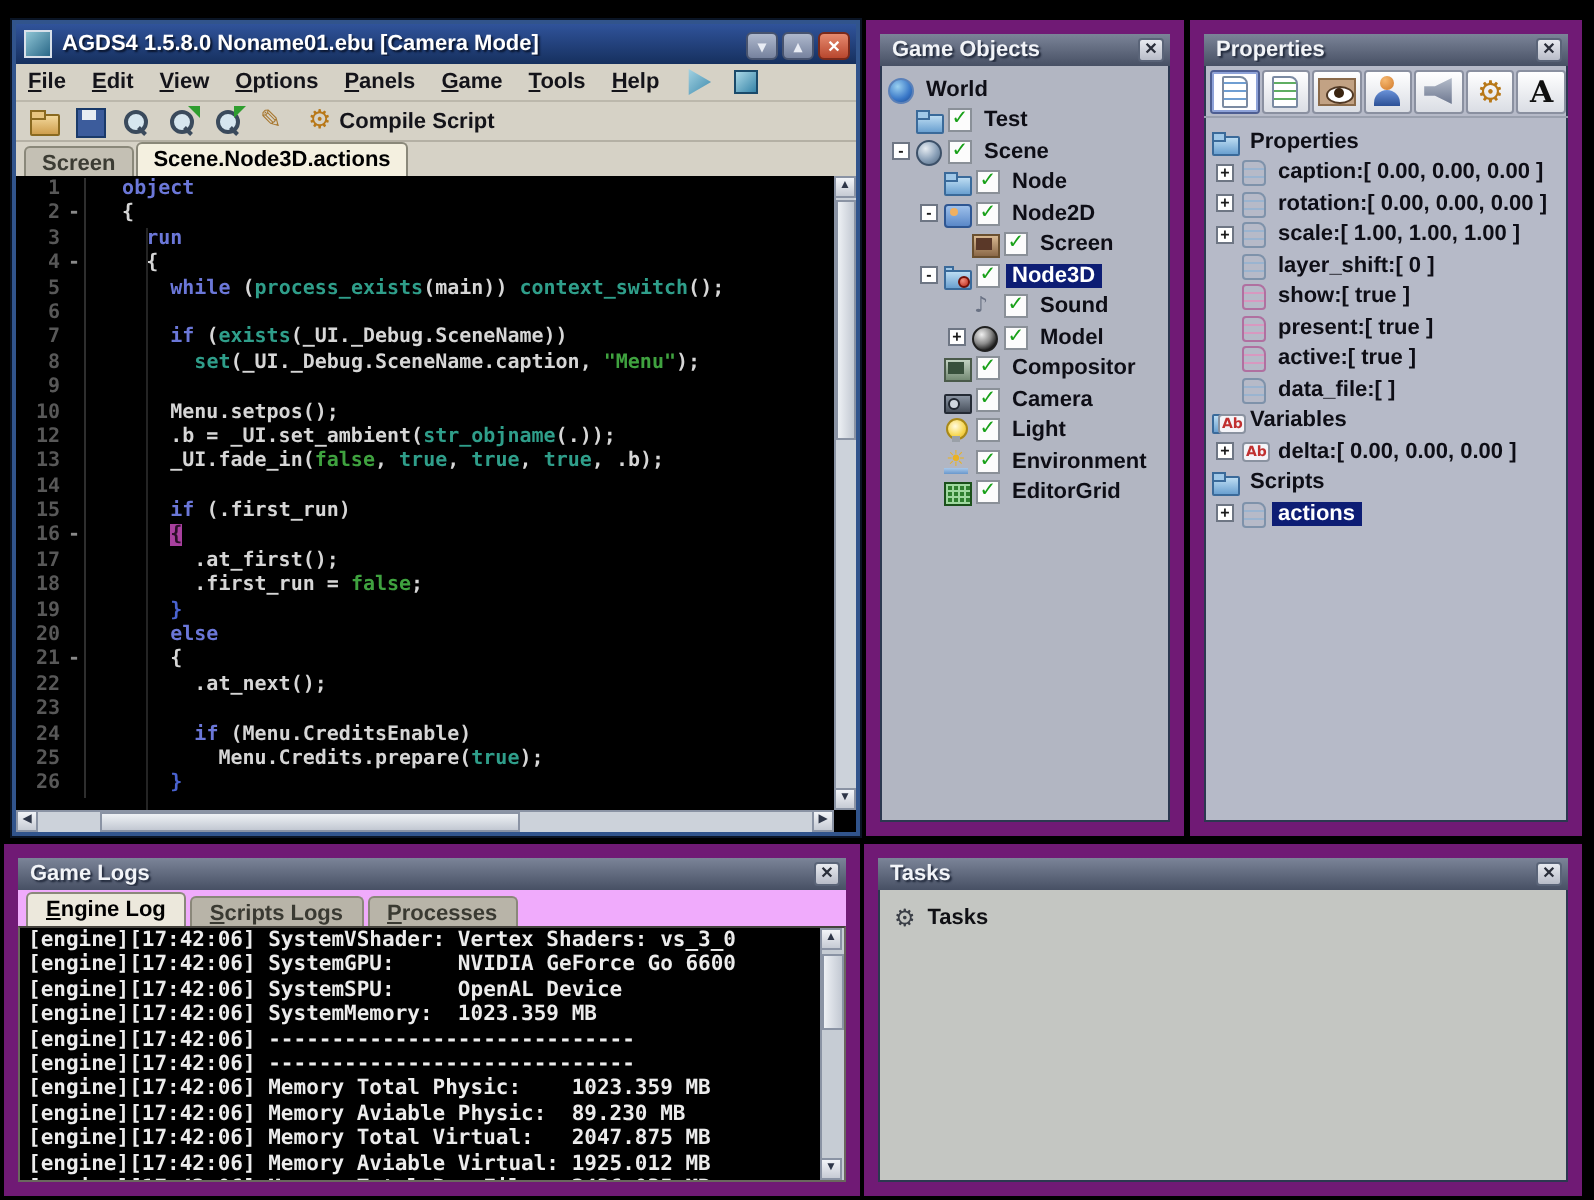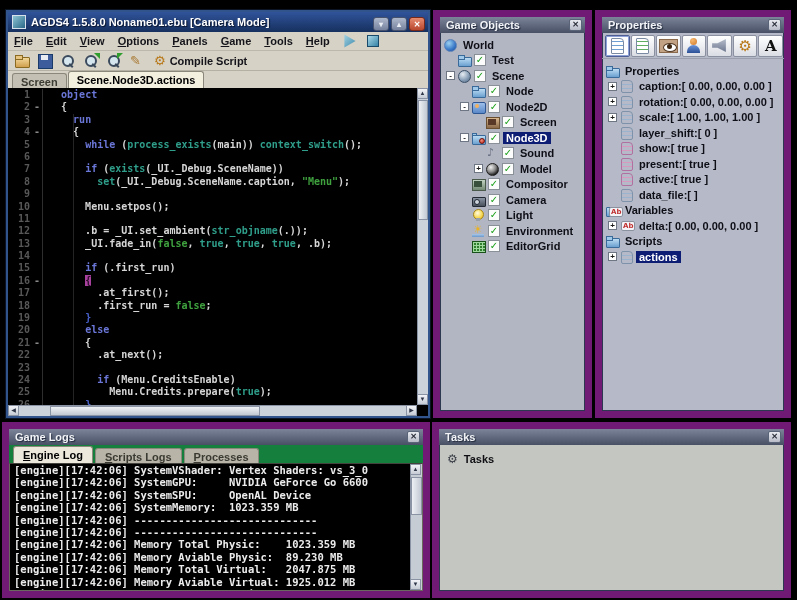--- a/index.html
+++ b/index.html
@@ -120,21 +120,21 @@
   .pi-eye::after { content:""; position:absolute; left:7px; top:4px; width:5px; height:5px; border-radius:50%; background:#3a2410; }
   .pi-person { width:16px; height:16px; position:relative; }
   .pi-person::before { content:""; position:absolute; left:4px; top:0; width:7px; height:7px; border-radius:50%; background:radial-gradient(circle at 35% 30%, #f6b870, #d07828); }
   .pi-person::after { content:""; position:absolute; left:1px; top:7px; width:13px; height:8px; border-radius:7px 7px 0 0; background:linear-gradient(#6a92d8,#2c5096); }
   .pi-speaker { width:15px; height:13px; background:linear-gradient(#b4bcca,#6e7890); clip-path:polygon(0 32%, 36% 32%, 92% 0%, 92% 100%, 36% 68%, 0 68%); }
   .pi-gears { font-size:15px; color:#b87818; line-height:16px; }
   .pi-letter-a { font-family:"DejaVu Serif", serif; font-size:15px; font-weight:bold; color:#101010; line-height:16px; }
 
   
   #game-logs { left:2px; top:422px; width:428px; height:176px; background:#cfccc2; }
-  .ltabs { height:18px; flex:none; display:flex; align-items:flex-end; padding-left:4px; background:#15803d; }
+  .ltabs { height:18px; flex:none; display:flex; align-items:flex-end; padding-left:4px; background:#f0abfc; }
   .ltab { font-size:11px; font-weight:bold; padding:2px 9px 1px; border:1px solid #8a887a; border-bottom:none; border-radius:3px 3px 0 0; margin-right:2px; white-space:nowrap; }
   .ltab.active { background:#ece8dc; color:#000; height:17px; position:relative; z-index:2; }
   .ltab.inactive { background:#b8b4a8; color:#3a3a32; height:15px; }
   .console { flex:1; background:#000; border:1px solid #6a675e; border-top:1px solid #44423c; position:relative; overflow:hidden; }
   .logline { font-family:"DejaVu Sans Mono", monospace; font-size:10.5px; font-weight:bold; color:#ececec; height:12.4px; line-height:12.4px; white-space:pre; padding-left:4px; }
   .cvscroll { position:absolute; right:0; top:0; bottom:0; width:12px; background:#c6ccd4; border-left:1px solid #8a93a4; }
   .cvthumb { position:absolute; left:0; top:13px; width:11px; height:38px; background:linear-gradient(90deg,#eef1f5,#c2c8d2); border:1px solid #8a93a4; }
 
   
   #tasks { left:432px; top:422px; width:359px; height:176px; background:#c4c6c2; }
@@ -190,21 +190,20 @@
           <div class="cl"><span class="ln">1</span><span class="fd"></span><span class="ct"><span class="tk-pl">  </span><span class="tk-kw">object</span></span></div>
           <div class="cl"><span class="ln">2</span><span class="fd">-</span><span class="ct"><span class="tk-pl">  {</span></span></div>
           <div class="cl"><span class="ln">3</span><span class="fd"></span><span class="ct"><span class="tk-pl">    </span><span class="tk-kw">run</span></span></div>
           <div class="cl"><span class="ln">4</span><span class="fd">-</span><span class="ct"><span class="tk-pl">    {</span></span></div>
           <div class="cl"><span class="ln">5</span><span class="fd"></span><span class="ct"><span class="tk-pl">      </span><span class="tk-kw">while</span><span class="tk-pl"> (</span><span class="tk-fn">process_exists</span><span class="tk-pl">(main)) </span><span class="tk-fn">context_switch</span><span class="tk-pl">();</span></span></div>
           <div class="cl"><span class="ln">6</span><span class="fd"></span><span class="ct"></span></div>
           <div class="cl"><span class="ln">7</span><span class="fd"></span><span class="ct"><span class="tk-pl">      </span><span class="tk-kw">if</span><span class="tk-pl"> (</span><span class="tk-fn">exists</span><span class="tk-pl">(_UI._Debug.SceneName))</span></span></div>
           <div class="cl"><span class="ln">8</span><span class="fd"></span><span class="ct"><span class="tk-pl">        </span><span class="tk-fn">set</span><span class="tk-pl">(_UI._Debug.SceneName.caption, </span><span class="tk-str">"Menu"</span><span class="tk-pl">);</span></span></div>
           <div class="cl"><span class="ln">9</span><span class="fd"></span><span class="ct"></span></div>
           <div class="cl"><span class="ln">10</span><span class="fd"></span><span class="ct"><span class="tk-pl">      Menu.setpos();</span></span></div>
-          <div class="cl"><span class="ln">11</span><span class="fd"></span><span class="ct"></span></div>
           <div class="cl"><span class="ln">12</span><span class="fd"></span><span class="ct"><span class="tk-pl">      .b = _UI.set_ambient(</span><span class="tk-fn">str_objname</span><span class="tk-pl">(.));</span></span></div>
           <div class="cl"><span class="ln">13</span><span class="fd"></span><span class="ct"><span class="tk-pl">      _UI.fade_in(</span><span class="tk-str">false</span><span class="tk-pl">, </span><span class="tk-fn">true</span><span class="tk-pl">, </span><span class="tk-fn">true</span><span class="tk-pl">, </span><span class="tk-fn">true</span><span class="tk-pl">, .b);</span></span></div>
           <div class="cl"><span class="ln">14</span><span class="fd"></span><span class="ct"></span></div>
           <div class="cl"><span class="ln">15</span><span class="fd"></span><span class="ct"><span class="tk-pl">      </span><span class="tk-kw">if</span><span class="tk-pl"> (.first_run)</span></span></div>
           <div class="cl"><span class="ln">16</span><span class="fd">-</span><span class="ct"><span class="tk-pl">      </span><span class="tk-hl">{</span></span></div>
           <div class="cl"><span class="ln">17</span><span class="fd"></span><span class="ct"><span class="tk-pl">        .at_first();</span></span></div>
           <div class="cl"><span class="ln">18</span><span class="fd"></span><span class="ct"><span class="tk-pl">        .first_run = </span><span class="tk-str">false</span><span class="tk-pl">;</span></span></div>
           <div class="cl"><span class="ln">19</span><span class="fd"></span><span class="ct"><span class="tk-pl">      </span><span class="tk-bb">}</span></span></div>
           <div class="cl"><span class="ln">20</span><span class="fd"></span><span class="ct"><span class="tk-pl">      </span><span class="tk-kw">else</span></span></div>
           <div class="cl"><span class="ln">21</span><span class="fd">-</span><span class="ct"><span class="tk-pl">      {</span></span></div>

